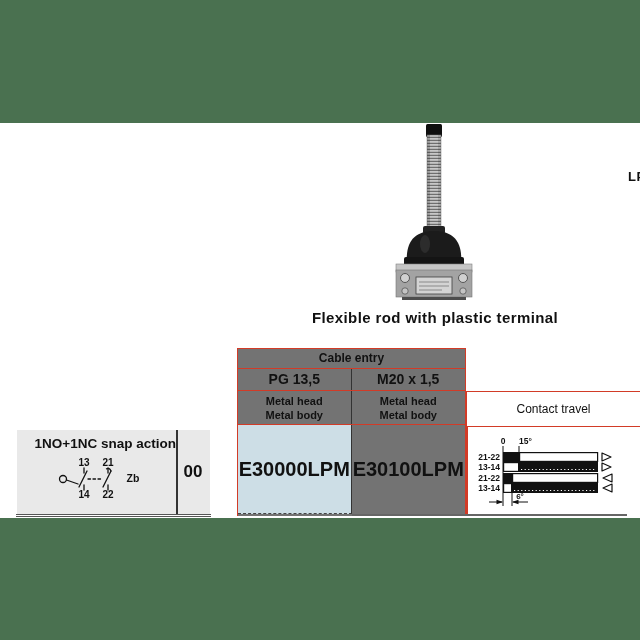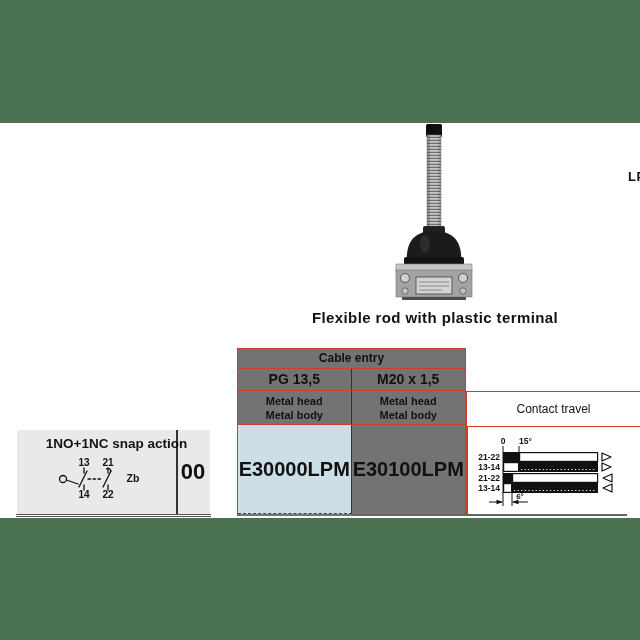--- a/index.html
+++ b/index.html
@@ -14,23 +14,23 @@
   
   .caption{left:250px;top:301px;width:370px;text-align:center;
            font-size:15px;font-weight:700;letter-spacing:.4px;margin-top:8px;}
   .lp{left:628px;top:169px;font-size:13px;font-weight:700;letter-spacing:.5px;}
   
   .contact-head{left:17px;top:395px;width:193px;height:35px;box-sizing:border-box;
       border:1.5px solid var(--red);display:flex;align-items:center;justify-content:center;
       font-size:12px;font-weight:700;background:#fff;}
   .contact-body{left:17px;top:430px;width:193px;height:84px;background:var(--gray);}
   .contact-divider{left:176px;top:430px;width:1.5px;height:84px;background:#333;}
-  .contact-title{left:17px;top:436px;width:159px;text-align:center;font-size:13.5px;font-weight:700;margin-left:20px;}
+  .contact-title{left:17px;top:436px;width:159px;text-align:right;font-size:13.5px;font-weight:700;}
   .code-cell{left:176px;top:430px;width:34px;height:84px;display:flex;align-items:center;
-      justify-content:center;font-size:22px;font-weight:700;}
+      justify-content:center;font-size:17px;font-weight:700;}
   .dbl-line{left:16px;width:195px;height:1.2px;background:#555;}
   
   .cable{left:237px;top:348px;width:229px;height:168px;box-sizing:border-box;
       border:1.5px solid var(--red);border-bottom:none;background:#737373;}
   .cable .r1{height:19px;line-height:19px;text-align:center;font-size:12px;font-weight:700;
       border-bottom:1.5px solid var(--red);}
   .cable .row{display:flex;border-bottom:1.5px solid var(--red);}
   .cable .row:last-child{border-bottom:none;}
   .cable .c{flex:1 1 50%;text-align:center;box-sizing:border-box;}
   .cable .c.first{border-right:1.5px solid #333;}

